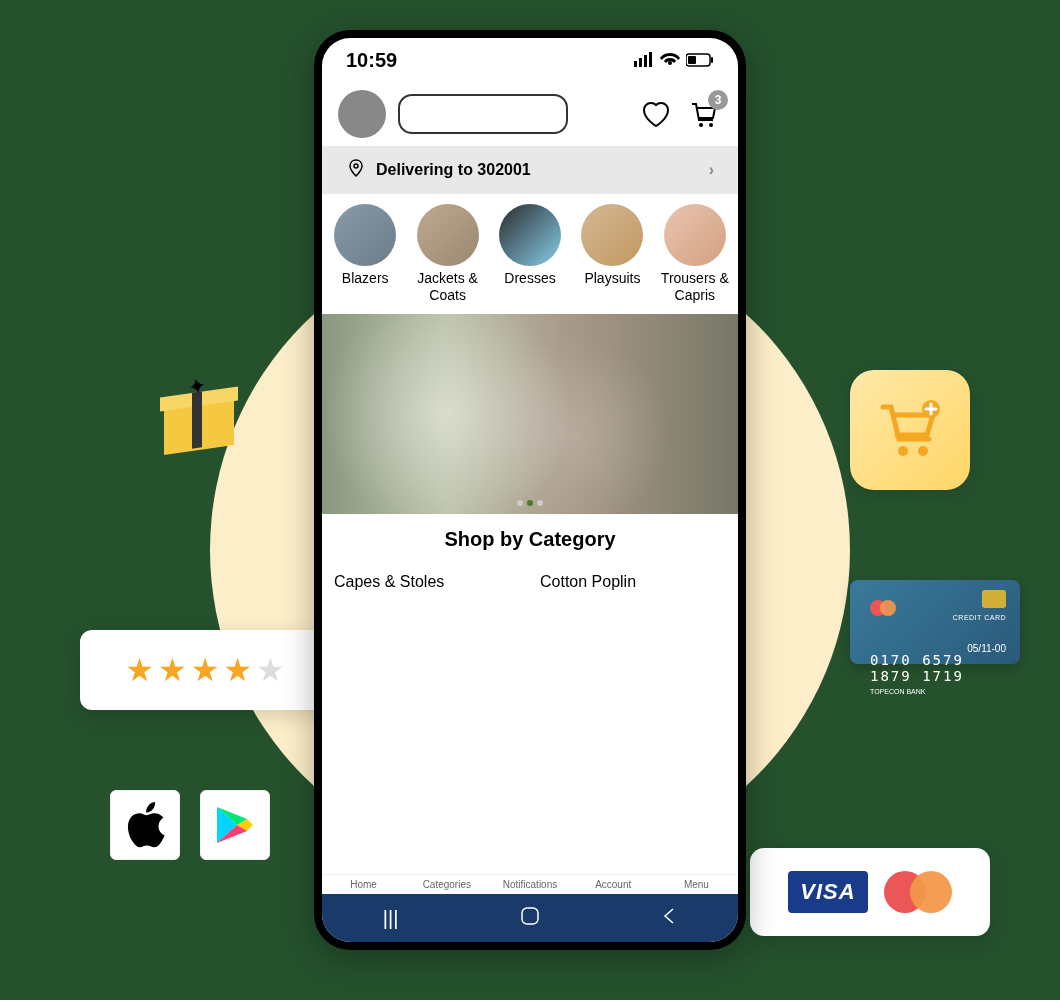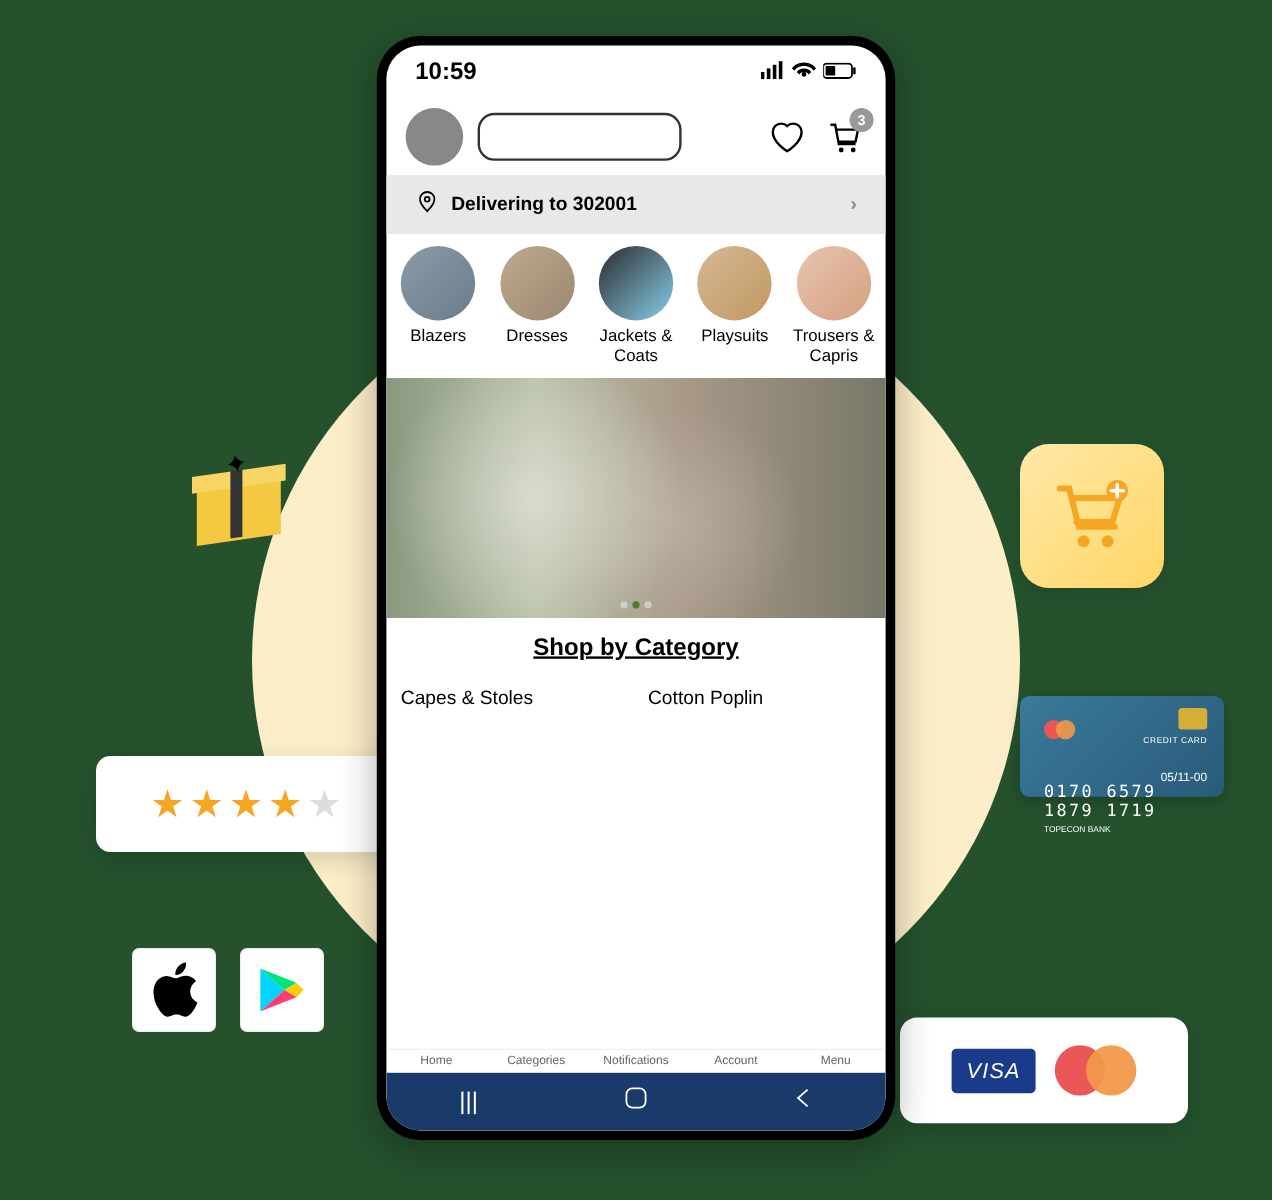--- a/index.html
+++ b/index.html
@@ -30,21 +30,21 @@
 .cat-item:nth-child(4) .cat-circle { background: linear-gradient(135deg, #d4b896, #c29860); }
 .cat-item:nth-child(5) .cat-circle { background: linear-gradient(135deg, #e8c4b0, #d4a080); }
 .cat-label { font-size: 14px; text-align: center; line-height: 1.2; }
 
 .hero { height: 200px; background: linear-gradient(to right, #8a9880 0%, #b8c0a8 30%, #a89888 60%, #787868 100%); position: relative; }
 .hero::after { content: ''; position: absolute; inset: 0; background: radial-gradient(circle at 30% 50%, rgba(240,240,230,0.6) 0%, transparent 40%), radial-gradient(circle at 60% 60%, rgba(200,190,180,0.5) 0%, transparent 35%); }
 .dots { position: absolute; bottom: 8px; left: 50%; transform: translateX(-50%); display: flex; gap: 4px; z-index: 2; }
 .dot { width: 6px; height: 6px; border-radius: 50%; background: #ccc; }
 .dot.active { background: #4a7c2a; }
 
-.section-title { text-align: center; font-size: 20px; font-weight: 700; padding: 14px; text-decoration: underline; }
+.section-title { text-align: center; font-size: 20px; font-weight: 700; padding: 14px; }
 
 .shop-grid { display: flex; gap: 4px; padding: 0 4px; }
 .shop-item { flex: 1; display: flex; flex-direction: row; }
 .shop-img { height: 250px; background: linear-gradient(135deg, #5a6570, #3a4550); }
 .shop-item:nth-child(2) .shop-img { background: linear-gradient(135deg, #7ec88a, #5aa86a); }
 .shop-label { text-align: center; padding: 8px; font-size: 16px; }
 
 .bottom-nav { margin-top: auto; display: flex; justify-content: flex-start; padding: 4px 0; font-size: 10px; color: #666; border-top: 1px solid #eee; }
 .nav-tab { flex: 1; text-align: center; }
 
@@ -71,21 +71,21 @@
 .cc-circles { display: flex; }
 .cc-c1 { width: 16px; height: 16px; background: #eb5757; border-radius: 50%; }
 .cc-c2 { width: 16px; height: 16px; background: #f2994a; border-radius: 50%; margin-left: -6px; opacity: 0.9; }
 .cc-chip { position: absolute; top: 10px; right: 14px; width: 24px; height: 18px; background: #d4af37; border-radius: 3px; }
 .cc-label { position: absolute; top: 34px; right: 14px; font-size: 7px; letter-spacing: 0.5px; }
 .cc-num { margin-top: 36px; font-size: 14px; letter-spacing: 2px; font-family: monospace; }
 .cc-bank { font-size: 7px; margin-top: 4px; }
 .cc-exp { position: absolute; bottom: 10px; right: 14px; font-size: 10px; }
 
 .payment-card { position: absolute; top: 848px; right: 70px; width: 240px; height: 88px; background: #fff; border-radius: 14px; box-shadow: 0 6px 20px rgba(0,0,0,0.15); display: flex; align-items: center; justify-content: center; gap: 16px; }
-.visa-logo { background: #1a3a8a; color: #fff; font-weight: 400; font-style: italic; padding: 8px 12px; font-size: 18px; border-radius: 4px; letter-spacing: 1px; }
+.visa-logo { background: #1a3a8a; color: #fff; font-weight: 700; font-style: italic; padding: 8px 12px; font-size: 22px; border-radius: 4px; letter-spacing: 1px; }
 .mc-logo { display: flex; }
 .mc-c1 { width: 42px; height: 42px; background: #eb5757; border-radius: 50%; }
 .mc-c2 { width: 42px; height: 42px; background: #f2994a; border-radius: 50%; margin-left: -16px; opacity: 0.95; }
 </style>
 </head>
 <body>
 
 <div class="bg-circle"></div>
 
 <div class="gift-box">
@@ -207,25 +207,25 @@
       <span class="chevron">›</span>
     </div>
 
     <div class="categories">
       <div class="cat-item">
         <div class="cat-circle"></div>
         <span class="cat-label">Blazers</span>
       </div>
       <div class="cat-item">
         <div class="cat-circle"></div>
+        <span class="cat-label">Jackets &amp; Coats</span>
+      </div>
+      <div class="cat-item">
+        <div class="cat-circle"></div>
         <span class="cat-label">Dresses</span>
-      </div>
-      <div class="cat-item">
-        <div class="cat-circle"></div>
-        <span class="cat-label">Jackets &amp; Coats</span>
       </div>
       <div class="cat-item">
         <div class="cat-circle"></div>
         <span class="cat-label">Playsuits</span>
       </div>
       <div class="cat-item">
         <div class="cat-circle"></div>
         <span class="cat-label">Trousers &amp; Capris</span>
       </div>
     </div>

